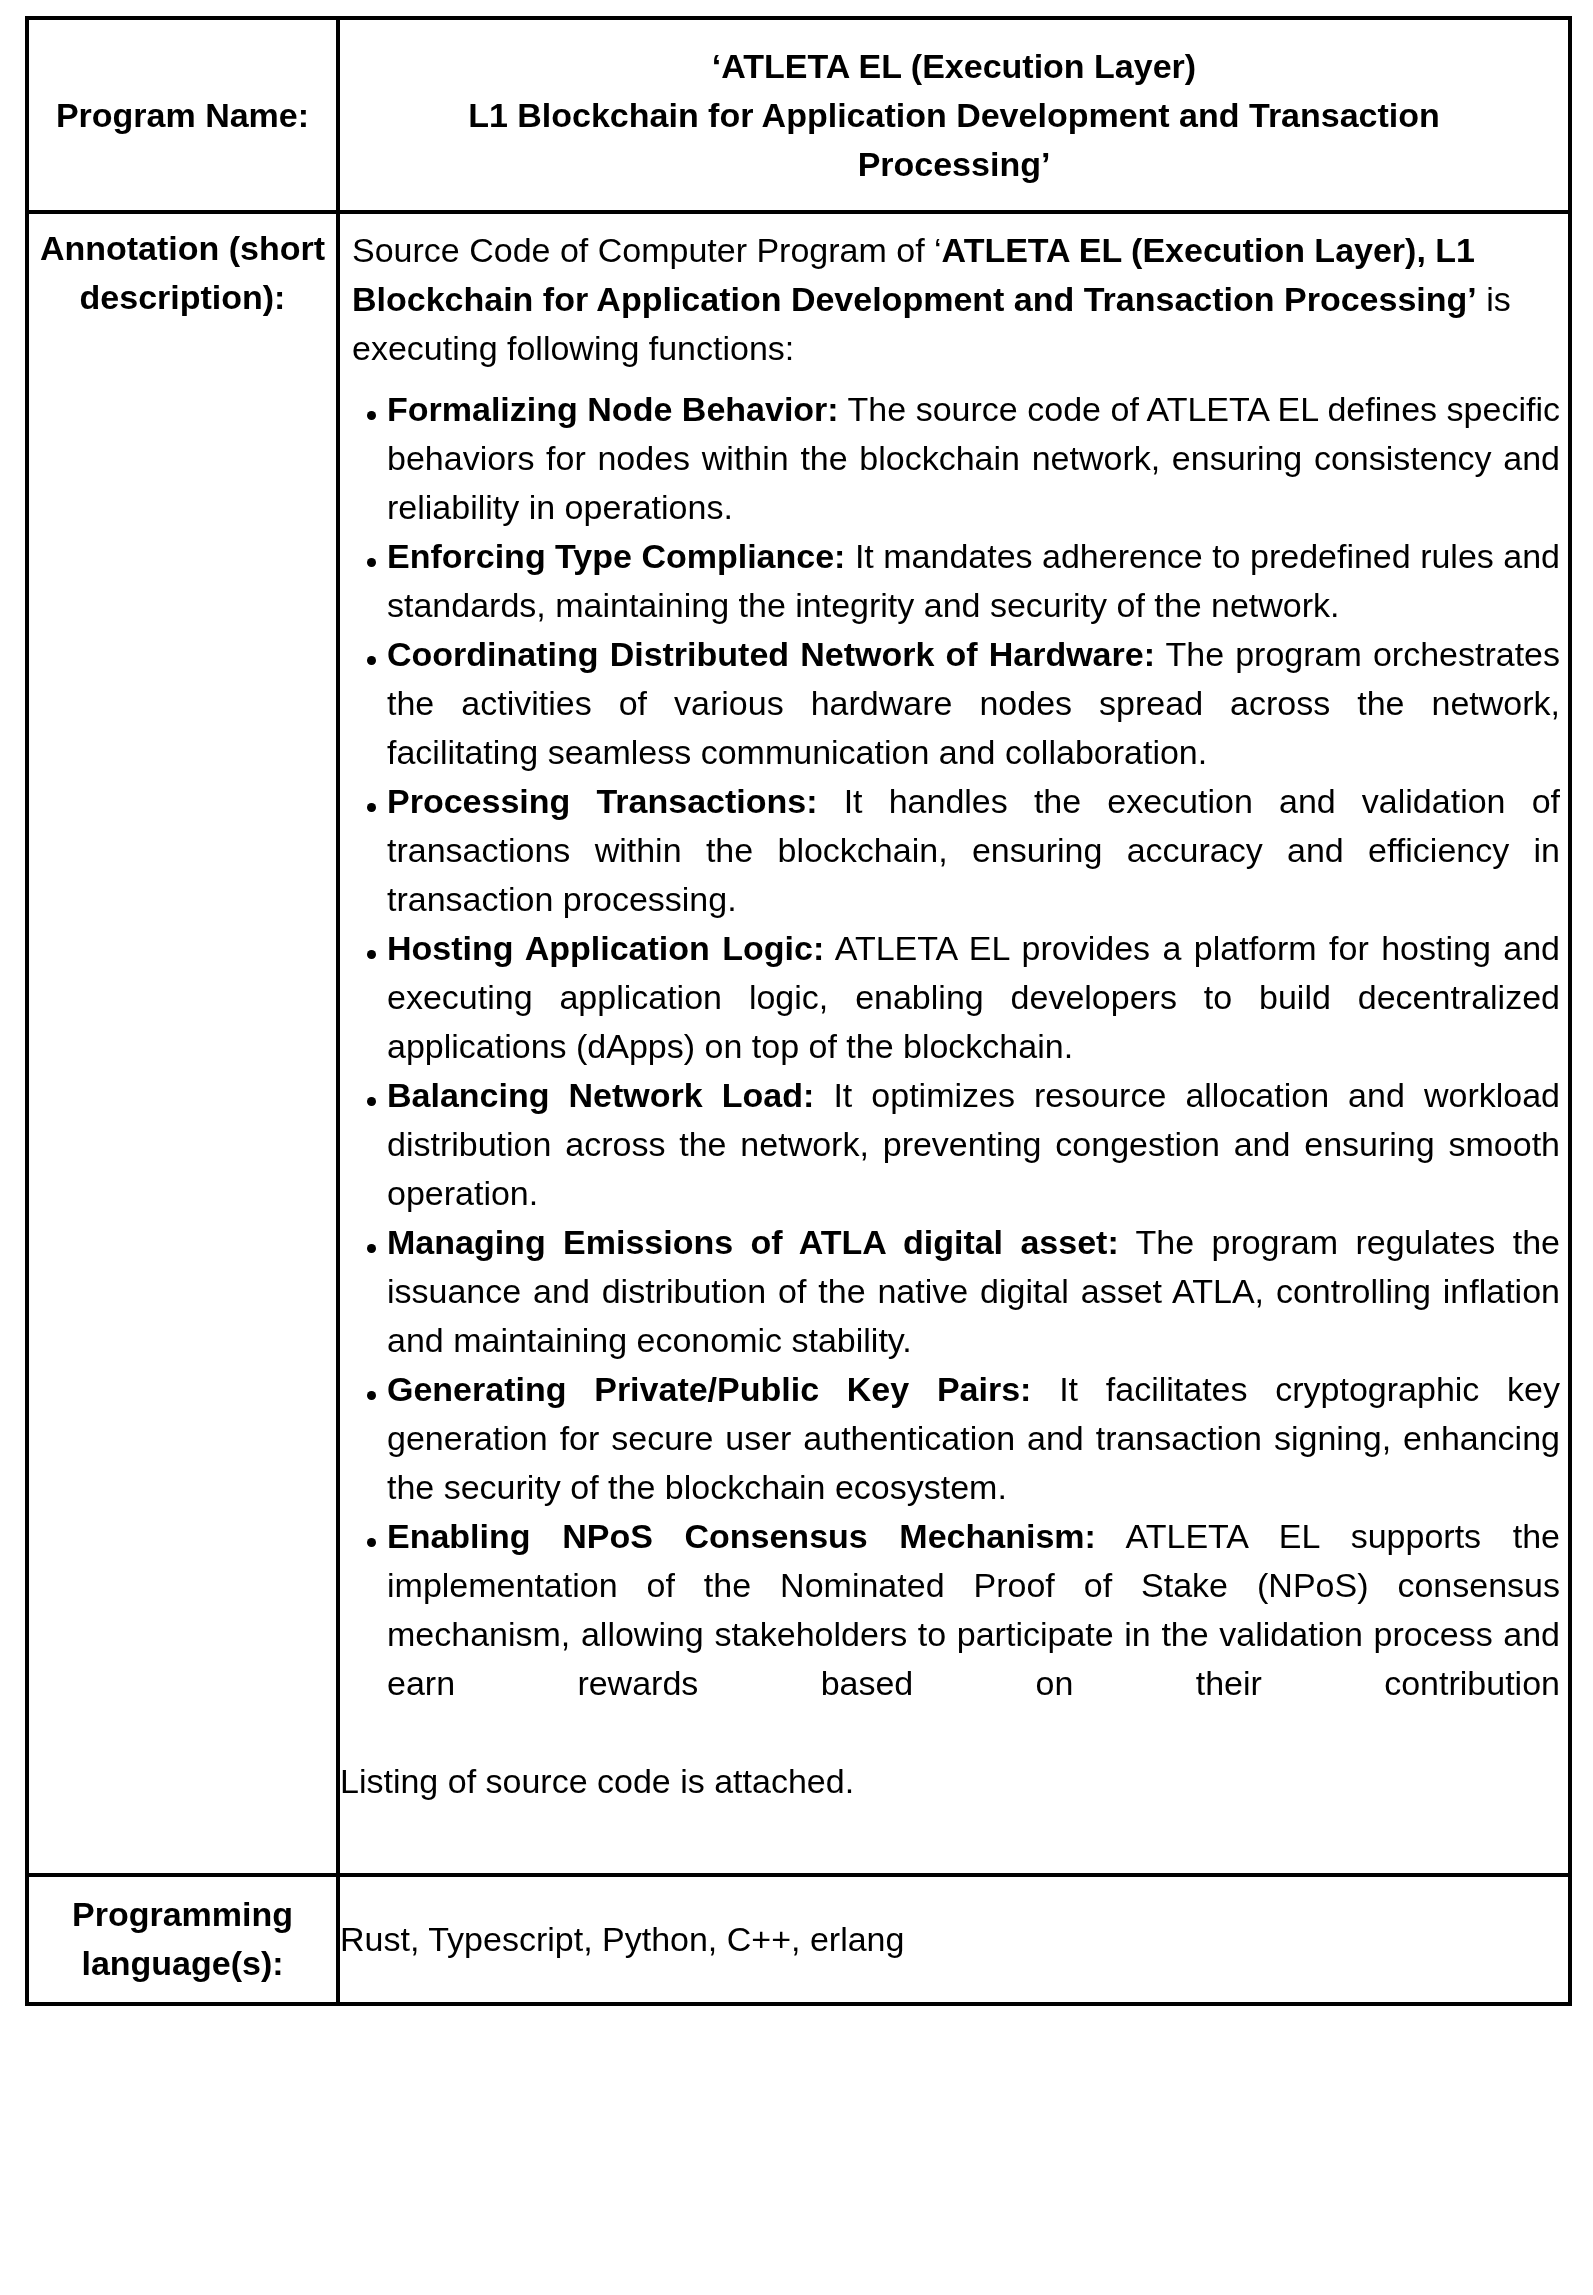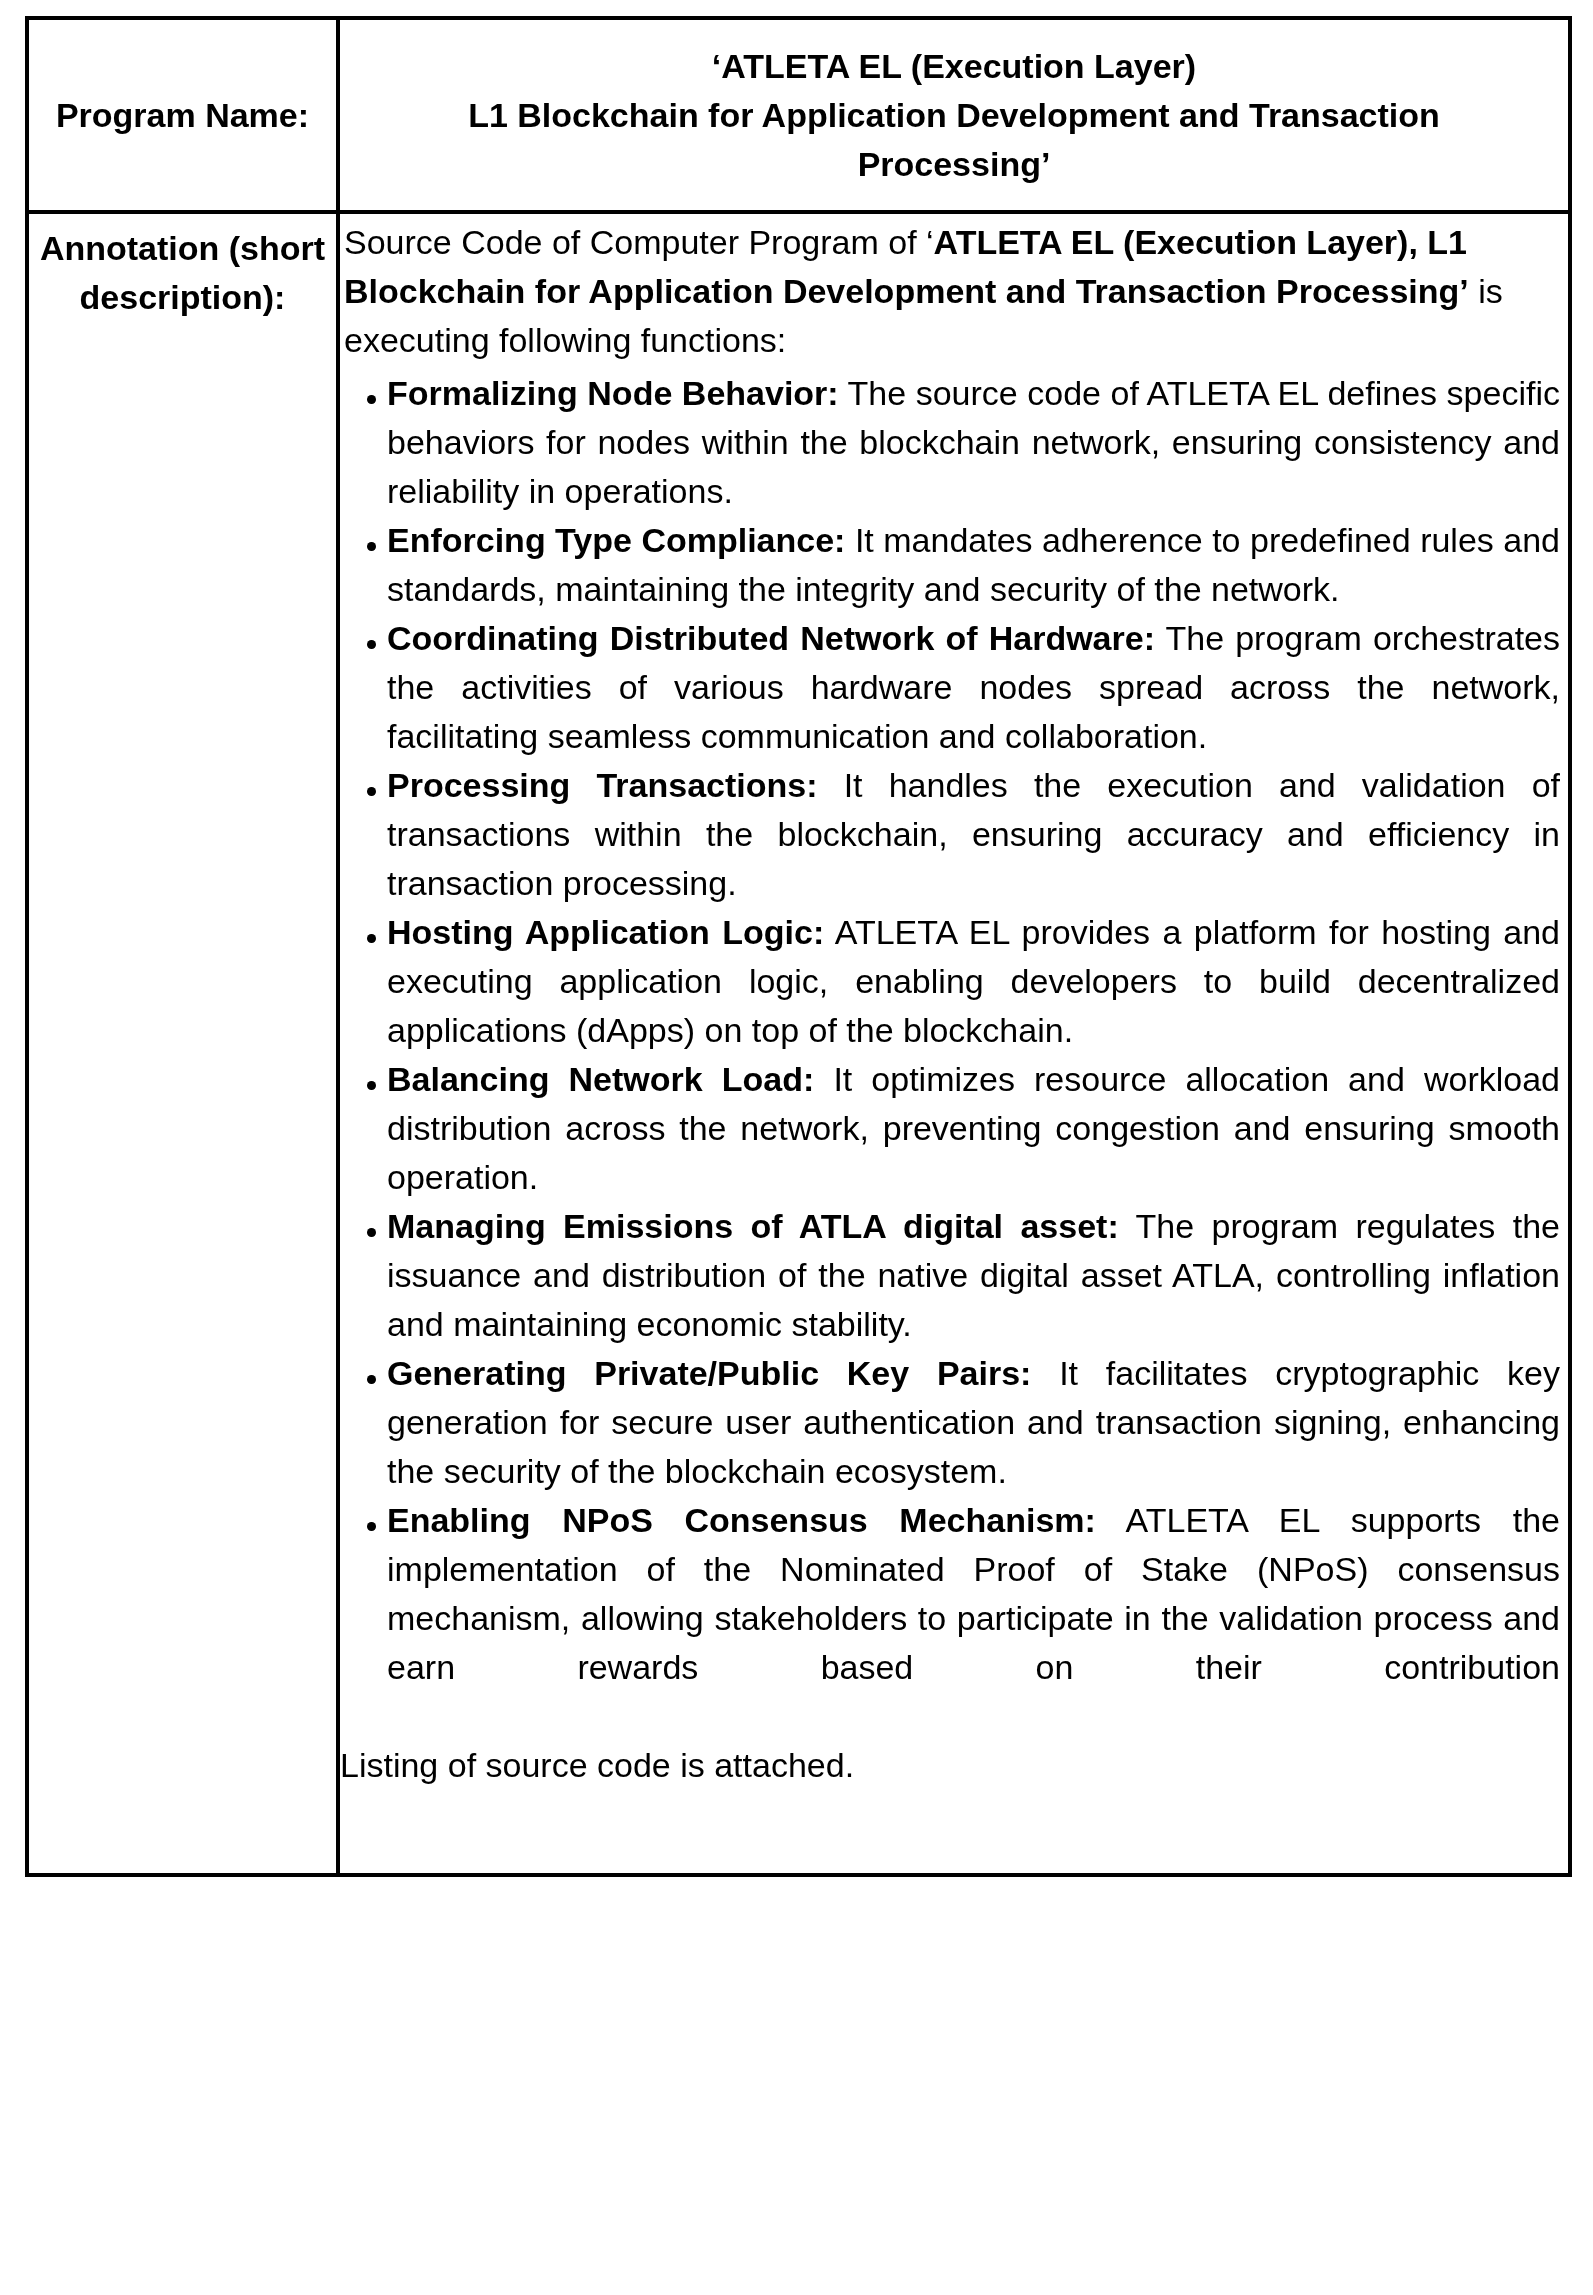--- a/index.html
+++ b/index.html
@@ -16,21 +16,21 @@
   }
   .row-name td { height: 190px; }
   .row-annot td { height: 1649px; }
   .row-small td { height: 125px; }
   .title {
     font-weight: bold; font-size: 34px; line-height: 49px; text-align: center;
     padding: 0 32px 24px 32px;
   }
   .value { font-size: 34px; line-height: 49px; padding: 0 17.7px; }
   .annot { padding: 9.6px 19px 22.5px 16px; vertical-align: top !important; font-size: 34px; line-height: 49px; }
-  .annot .intro { margin: 4px; }
+  .annot .intro { margin: 12px; }
   .annot b { font-weight: bold; }
   ul.bullets { list-style: none; margin: 0; padding: 0 8px 0 47px; }
   ul.bullets li { position: relative; text-align: justify; }
   ul.bullets li::before {
     content: ""; position: absolute; left: -20px; top: 26px;
     width: 8.8px; height: 8.8px; border-radius: 50%; background: #000;
   }
   ul.bullets li.last { text-align-last: justify; }
   .spacer { height: 49px; }
   .footer { margin: 0; }
@@ -64,15 +64,19 @@
         <li><b>Hosting Application Logic:</b><span> ATLETA EL provides a platform for hosting and executing application logic, enabling developers to build decentralized applications (dApps) on top of the blockchain.</span></li>
         <li><b>Balancing Network Load:</b><span> It optimizes resource allocation and workload distribution across the network, preventing congestion and ensuring smooth operation.</span></li>
         <li><b>Managing Emissions of ATLA digital asset:</b><span> The program regulates the issuance and distribution of the native digital asset ATLA, controlling inflation and maintaining economic stability.</span></li>
         <li><b>Generating Private/Public Key Pairs:</b><span> It facilitates cryptographic key generation for secure user authentication and transaction signing, enhancing the security of the blockchain ecosystem.</span></li>
         <li class="last"><b>Enabling NPoS Consensus Mechanism:</b><span> ATLETA EL supports the implementation of the Nominated Proof of Stake (NPoS) consensus mechanism, allowing stakeholders to participate in the validation process and earn rewards based on their contribution</span></li>
       </ul>
       <div class="spacer"></div>
       <p class="footer">Listing of source code is attached.</p>
     </td>
   </tr>
+  <tr class="row-small">
+    <td class="label">Programming language(s):</td>
+    <td class="value">Rust, Typescript, Python, C++, erlang</td>
+  </tr>
 </tbody>
   </table>
 
 
 </body></html>

